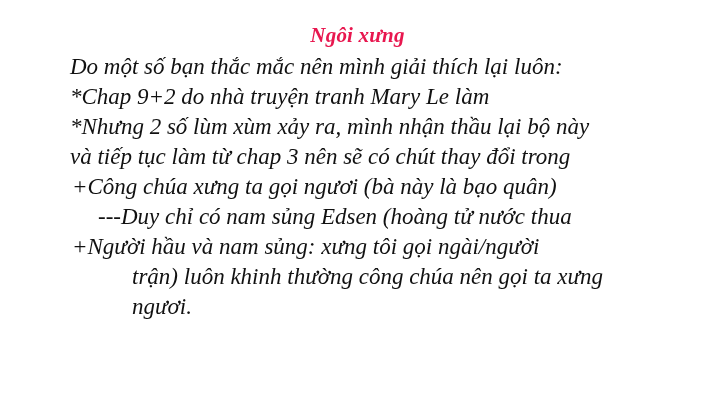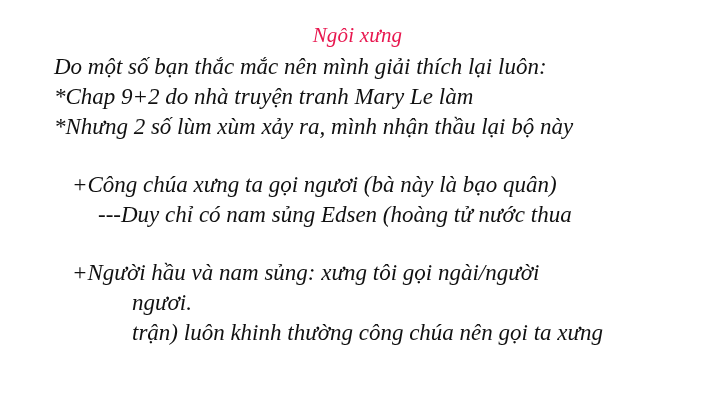--- a/index.html
+++ b/index.html
@@ -18,48 +18,49 @@
     position: relative;
     width: 715px;
     height: 406px;
     box-sizing: border-box;
     padding: 22px 14px 0 14px;
   }
   .title {
     text-align: center;
     color: #e8174f;
     font-style: italic;
-    font-weight: normal;
+    font-weight: bold;
     font-size: 21px;
     line-height: 26px;
     margin: 0 0 4px 0;
     letter-spacing: 0.2px;
   }
   .body-text {
     font-style: italic;
     font-size: 23px;
     line-height: 30px;
     color: #111111;
   }
   .line {
     white-space: pre-wrap;
   }
-  .lvl0 { margin-left: 40px; }
-  .lvl1 { margin-left: 58px; margin-top: 28px; }
+  .lvl0 { margin-left: 56px; }
+  .lvl1 { margin-left: 58px; }
   .lvl2 { margin-left: 84px; }
   .lvl3 { margin-left: 118px; }
 </style>
 </head>
 <body>
 
 <div class="page">
   <div class="title">Ngôi xưng</div>
   <div class="body-text">
     <div class="line lvl0">Do một số bạn thắc mắc nên mình giải thích lại luôn:</div>
     <div class="line lvl0">*Chap 9+2 do nhà truyện tranh Mary Le làm</div>
     <div class="line lvl0">*Nhưng 2 số lùm xùm xảy ra, mình nhận thầu lại bộ này</div>
+    <div class="line lvl0">và tiếp tục làm từ chap 3 nên sẽ có chút thay đổi trong</div>
     <div class="line lvl1">+Công chúa xưng ta gọi ngươi (bà này là bạo quân)</div>
     <div class="line lvl2">---Duy chỉ có nam sủng Edsen (hoàng tử nước thua</div>
     <div class="line lvl1">+Người hầu và nam sủng: xưng tôi gọi ngài/người</div>
+    <div class="line lvl3">trận) luôn khinh thường công chúa nên gọi ta xưng</div>
     <div class="line lvl3">ngươi.</div>
-    <div class="line lvl3">trận) luôn khinh thường công chúa nên gọi ta xưng</div>
   </div>
 </div>
 
 </body></html>

